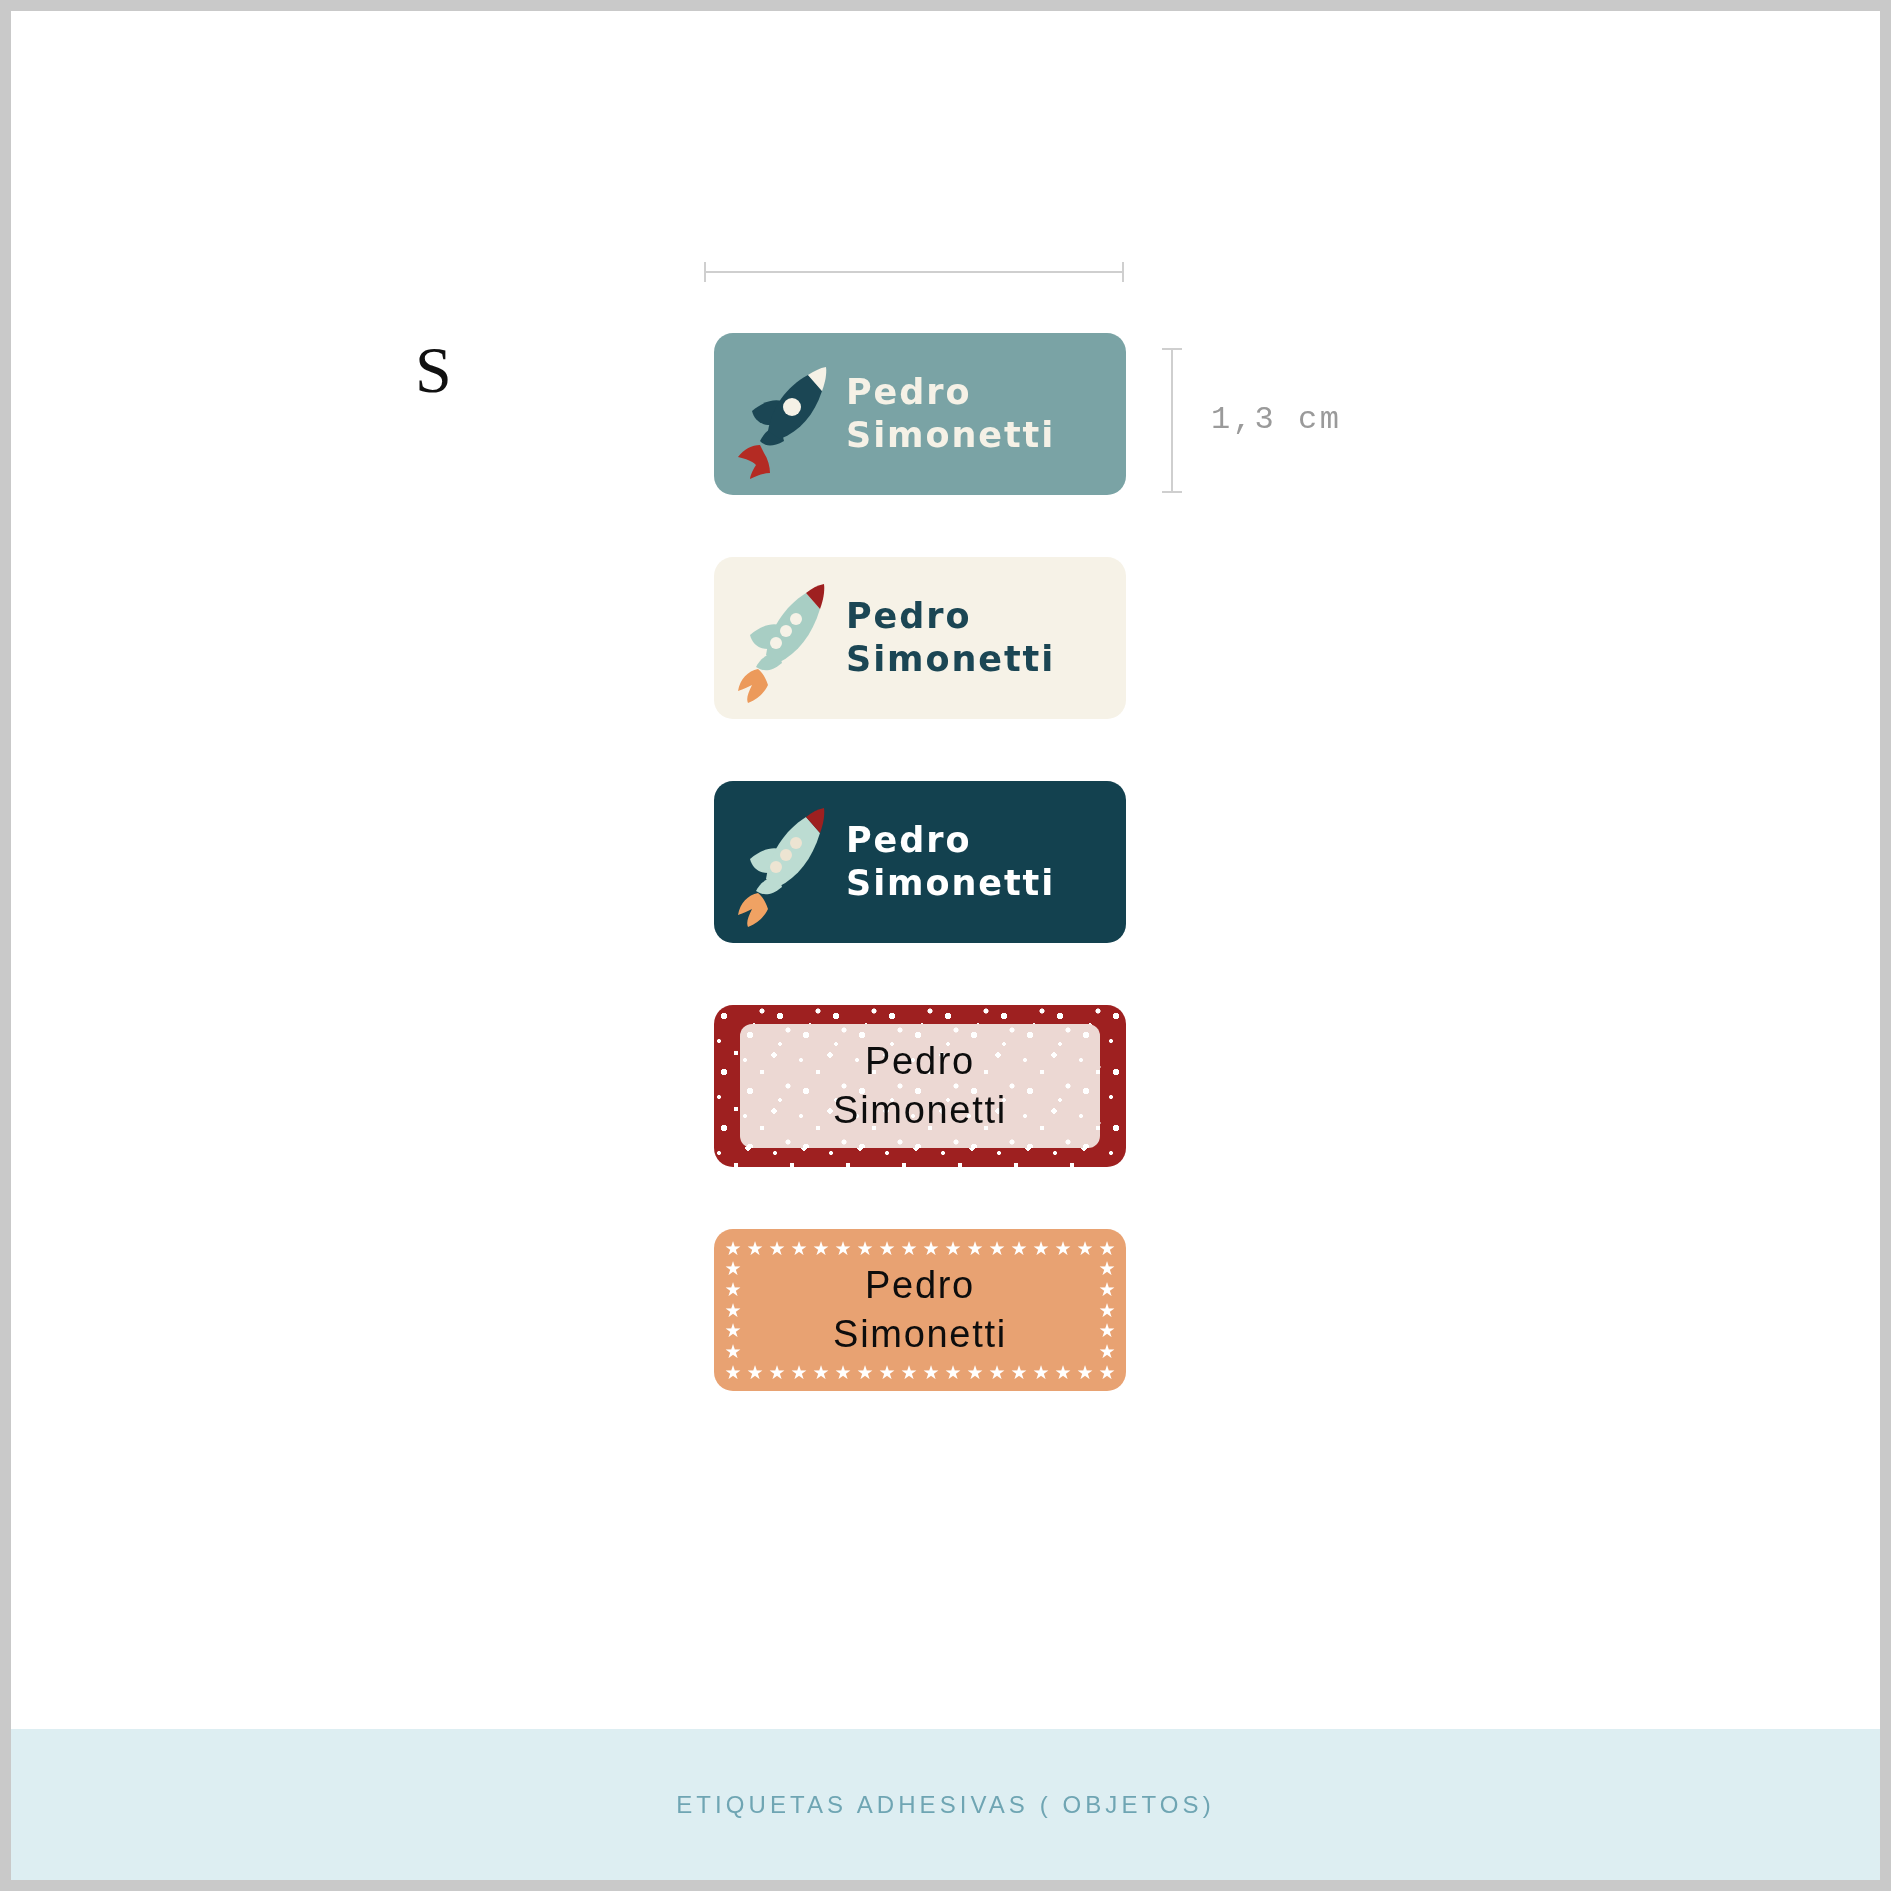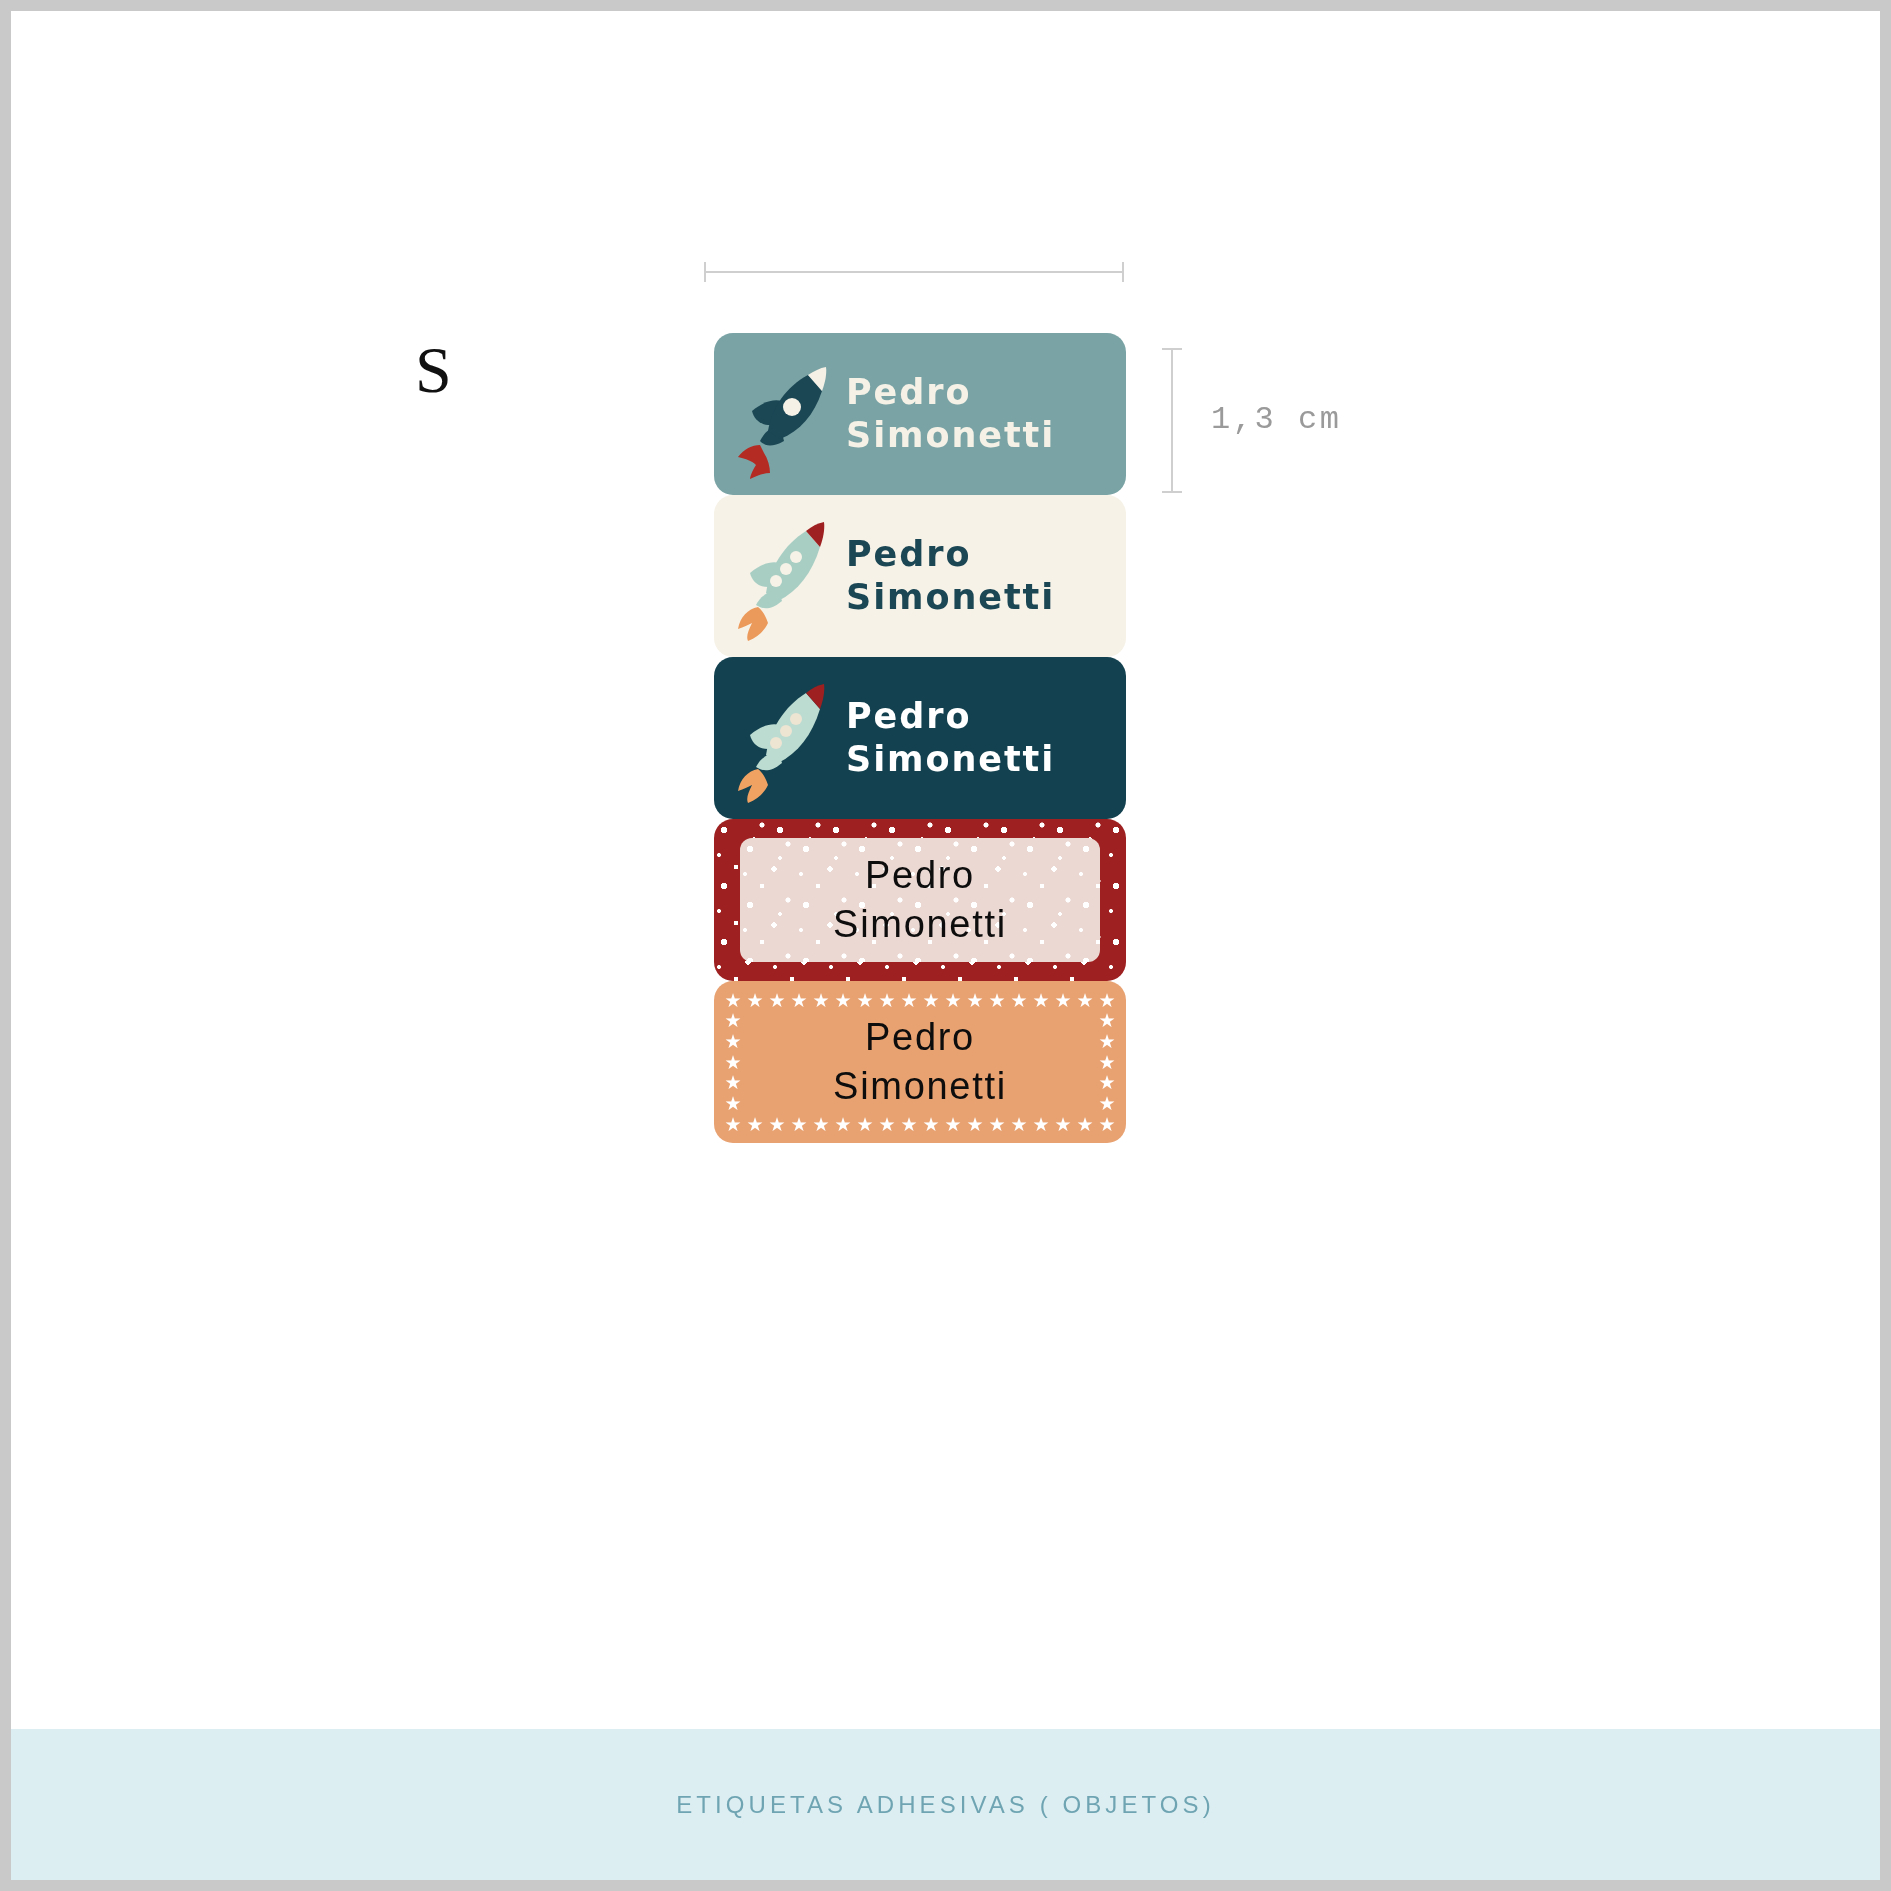--- a/index.html
+++ b/index.html
@@ -107,20 +107,21 @@
   }
 
   .label {
     position: relative;
     width: 412px;
     height: 162px;
     border-radius: 19px;
     display: flex;
     align-items: center;
     overflow: hidden;
+    margin-bottom: 62px;
   }
 
   .label .rocket {
     flex: 0 0 auto;
     width: 112px;
     height: 130px;
     margin-left: 16px;
     position: relative;
     z-index: 2;
   }

